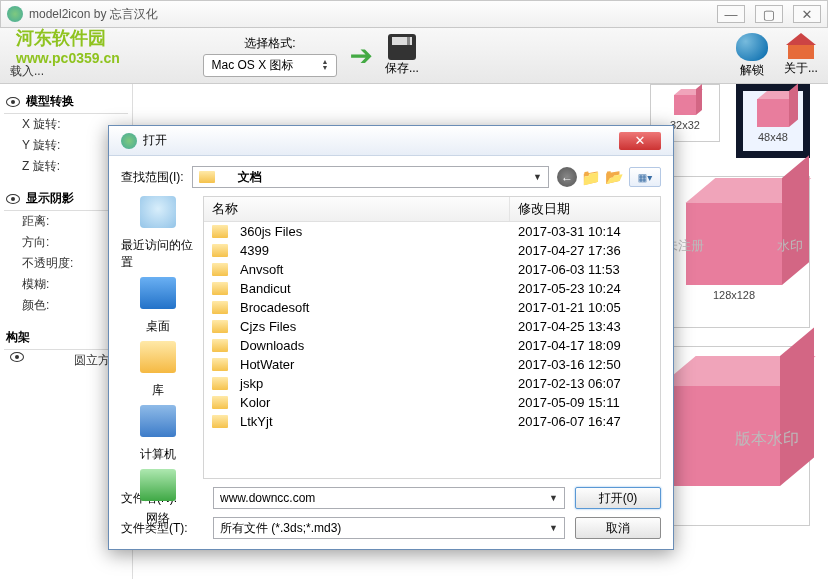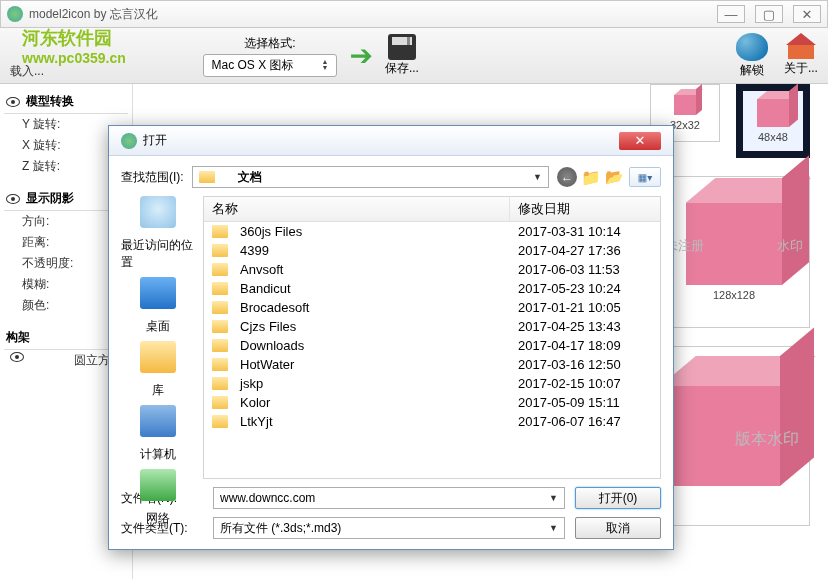--- a/index.html
+++ b/index.html
@@ -5,21 +5,21 @@
 * { box-sizing: border-box; margin: 0; padding: 0; }
 body { font-family: "Microsoft YaHei", Tahoma, sans-serif; font-size: 12px; background: #fff; width: 828px; height: 579px; overflow: hidden; position: relative; }
 
 .titlebar { height: 28px; background: linear-gradient(#fdfdfd,#f0f0f0); border: 1px solid #c8c8c8; display: flex; align-items: center; padding: 0 6px; }
 .titlebar .app-icon { width: 16px; height: 16px; background: radial-gradient(circle,#7fc97f,#4a9); border-radius: 50%; margin-right: 6px; }
 .titlebar .title { flex: 1; color: #555; }
 .titlebar .win-btns { display: flex; gap: 10px; }
 .titlebar .wbtn { width: 28px; height: 18px; border: 1px solid #bbb; display: flex; align-items: center; justify-content: center; color: #666; font-size: 13px; background: #fafafa; }
 
 .toolbar { height: 56px; background: linear-gradient(#f8f8f8,#e8e8e8); border-bottom: 1px solid #ccc; display: flex; align-items: center; padding: 0 10px; position: relative; }
-.watermark { position: absolute; left: 22px; top: -2px; pointer-events: none; }
+.watermark { position: absolute; left: 16px; top: -2px; pointer-events: none; }
 .watermark .wm1 { color: #8fc31f; font-size: 18px; font-weight: bold; }
 .watermark .wm2 { color: #8fc31f; font-size: 14px; font-weight: bold; }
 .load-label { font-size: 12px; color: #333; margin-top: 32px; }
 .toolbar .center { margin: 0 auto; display: flex; align-items: center; gap: 12px; }
 .fmt-wrap { display: flex; flex-direction: column; align-items: center; gap: 2px; }
 .fmt-combo { background: #fff; border: 1px solid #aaa; border-radius: 3px; padding: 2px 8px; display: flex; align-items: center; gap: 28px; }
 .fmt-combo .ud { display: flex; flex-direction: column; font-size: 7px; line-height: 6px; color: #444; }
 .arrow-right { color: #4a4; font-size: 28px; }
 .save-wrap { display: flex; flex-direction: column; align-items: center; }
 .disk-ico { width: 28px; height: 26px; background: #333; border-radius: 3px; position: relative; }
@@ -147,39 +147,39 @@
 </div>
 
 <div class="content">
   <div class="left-panel">
     <div class="sect">
       <div class="sect-h">
           <span class="eye"></span>
           <span>模型转换</span>
         </div>
       <div class="sect-row">
+          <span>X 旋转:</span>
+        </div>
+      <div class="sect-row">
           <span>Y 旋转:</span>
-        </div>
-      <div class="sect-row">
-          <span>X 旋转:</span>
         </div>
       <div class="sect-row">
           <span>Z 旋转:</span>
         </div>
     </div>
     <div class="sect">
       <div class="sect-h">
           <span class="eye"></span>
           <span>显示阴影</span>
         </div>
       <div class="sect-row">
+          <span>距离:</span>
+        </div>
+      <div class="sect-row">
           <span>方向:</span>
-        </div>
-      <div class="sect-row">
-          <span>距离:</span>
         </div>
       <div class="sect-row">
           <span>不透明度:</span>
         </div>
       <div class="sect-row">
           <span>模糊:</span>
         </div>
       <div class="sect-row">
           <span>颜色:</span>
         </div>
@@ -324,21 +324,21 @@
                 <span class="fic"></span>
                 <span>HotWater</span>
               </div>
               <div class="c2">2017-03-16 12:50</div>
             </div>
             <div class="fl-row">
               <div class="c1">
                 <span class="fic"></span>
                 <span>jskp</span>
               </div>
-              <div class="c2">2017-02-15 10:07</div>
+              <div class="c2">2017-02-13 06:07</div>
             </div>
             <div class="fl-row">
               <div class="c1">
                 <span class="fic"></span>
                 <span>Kolor</span>
               </div>
               <div class="c2">2017-05-09 15:11</div>
             </div>
             <div class="fl-row">
               <div class="c1">

